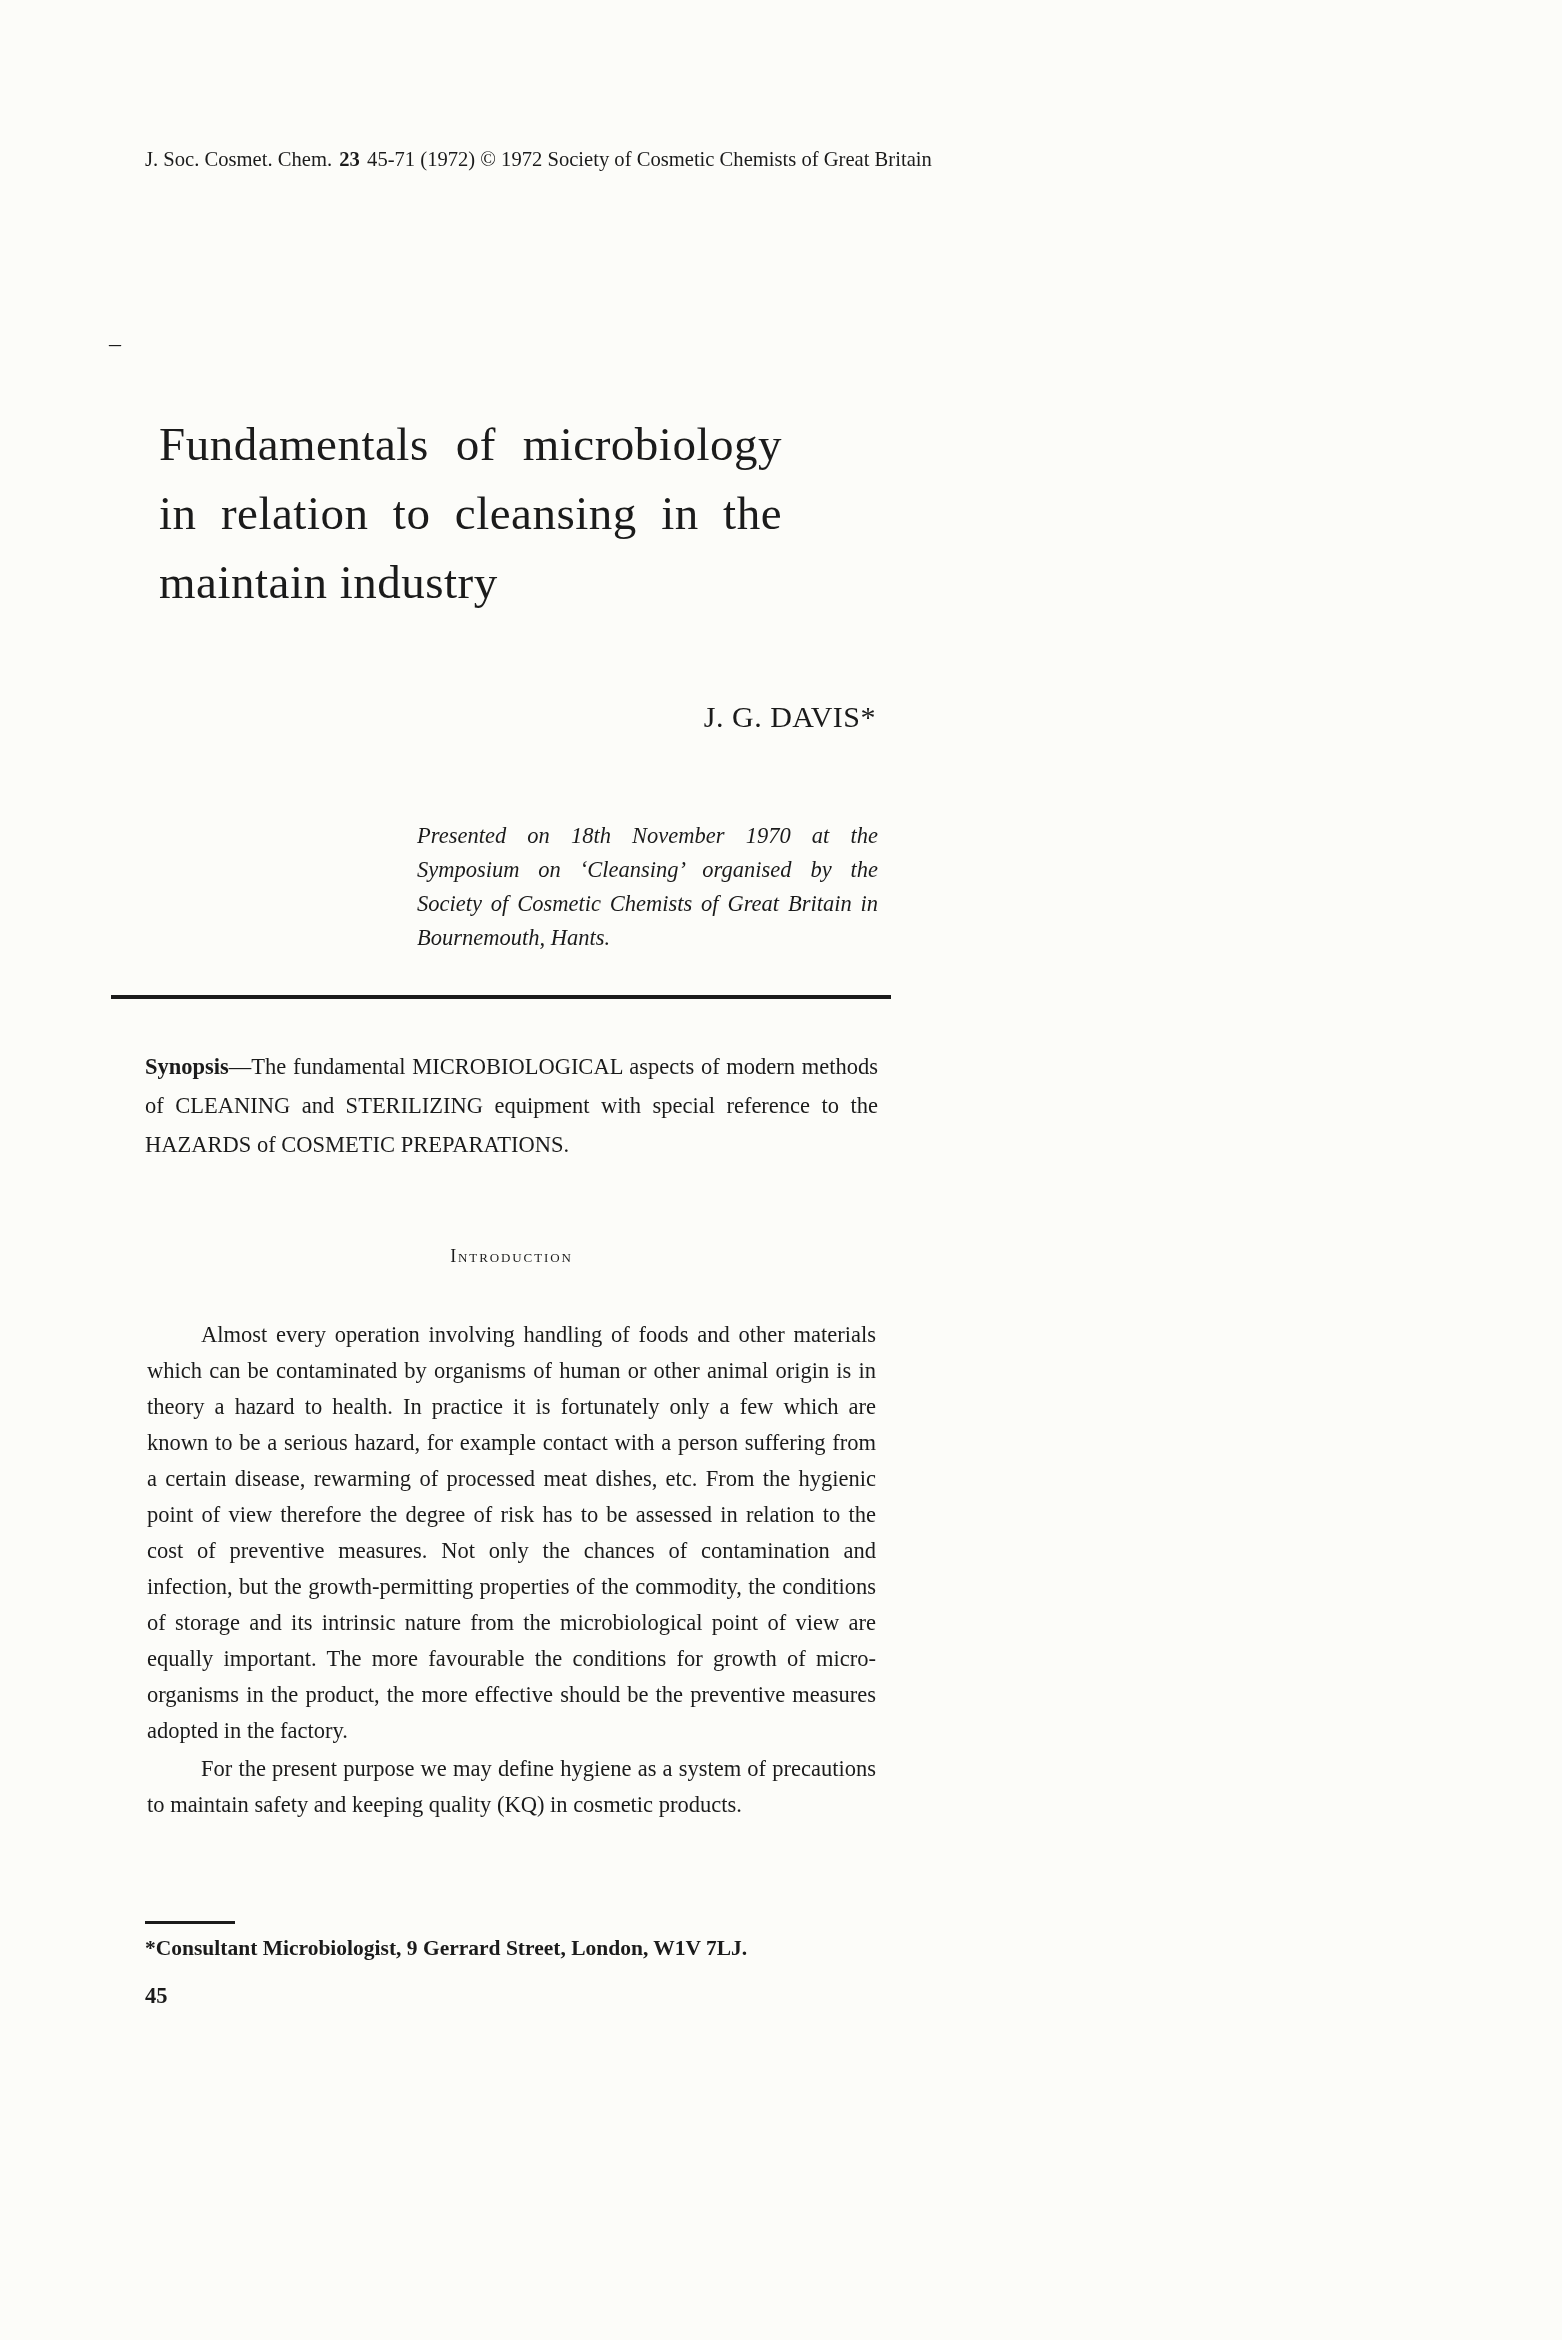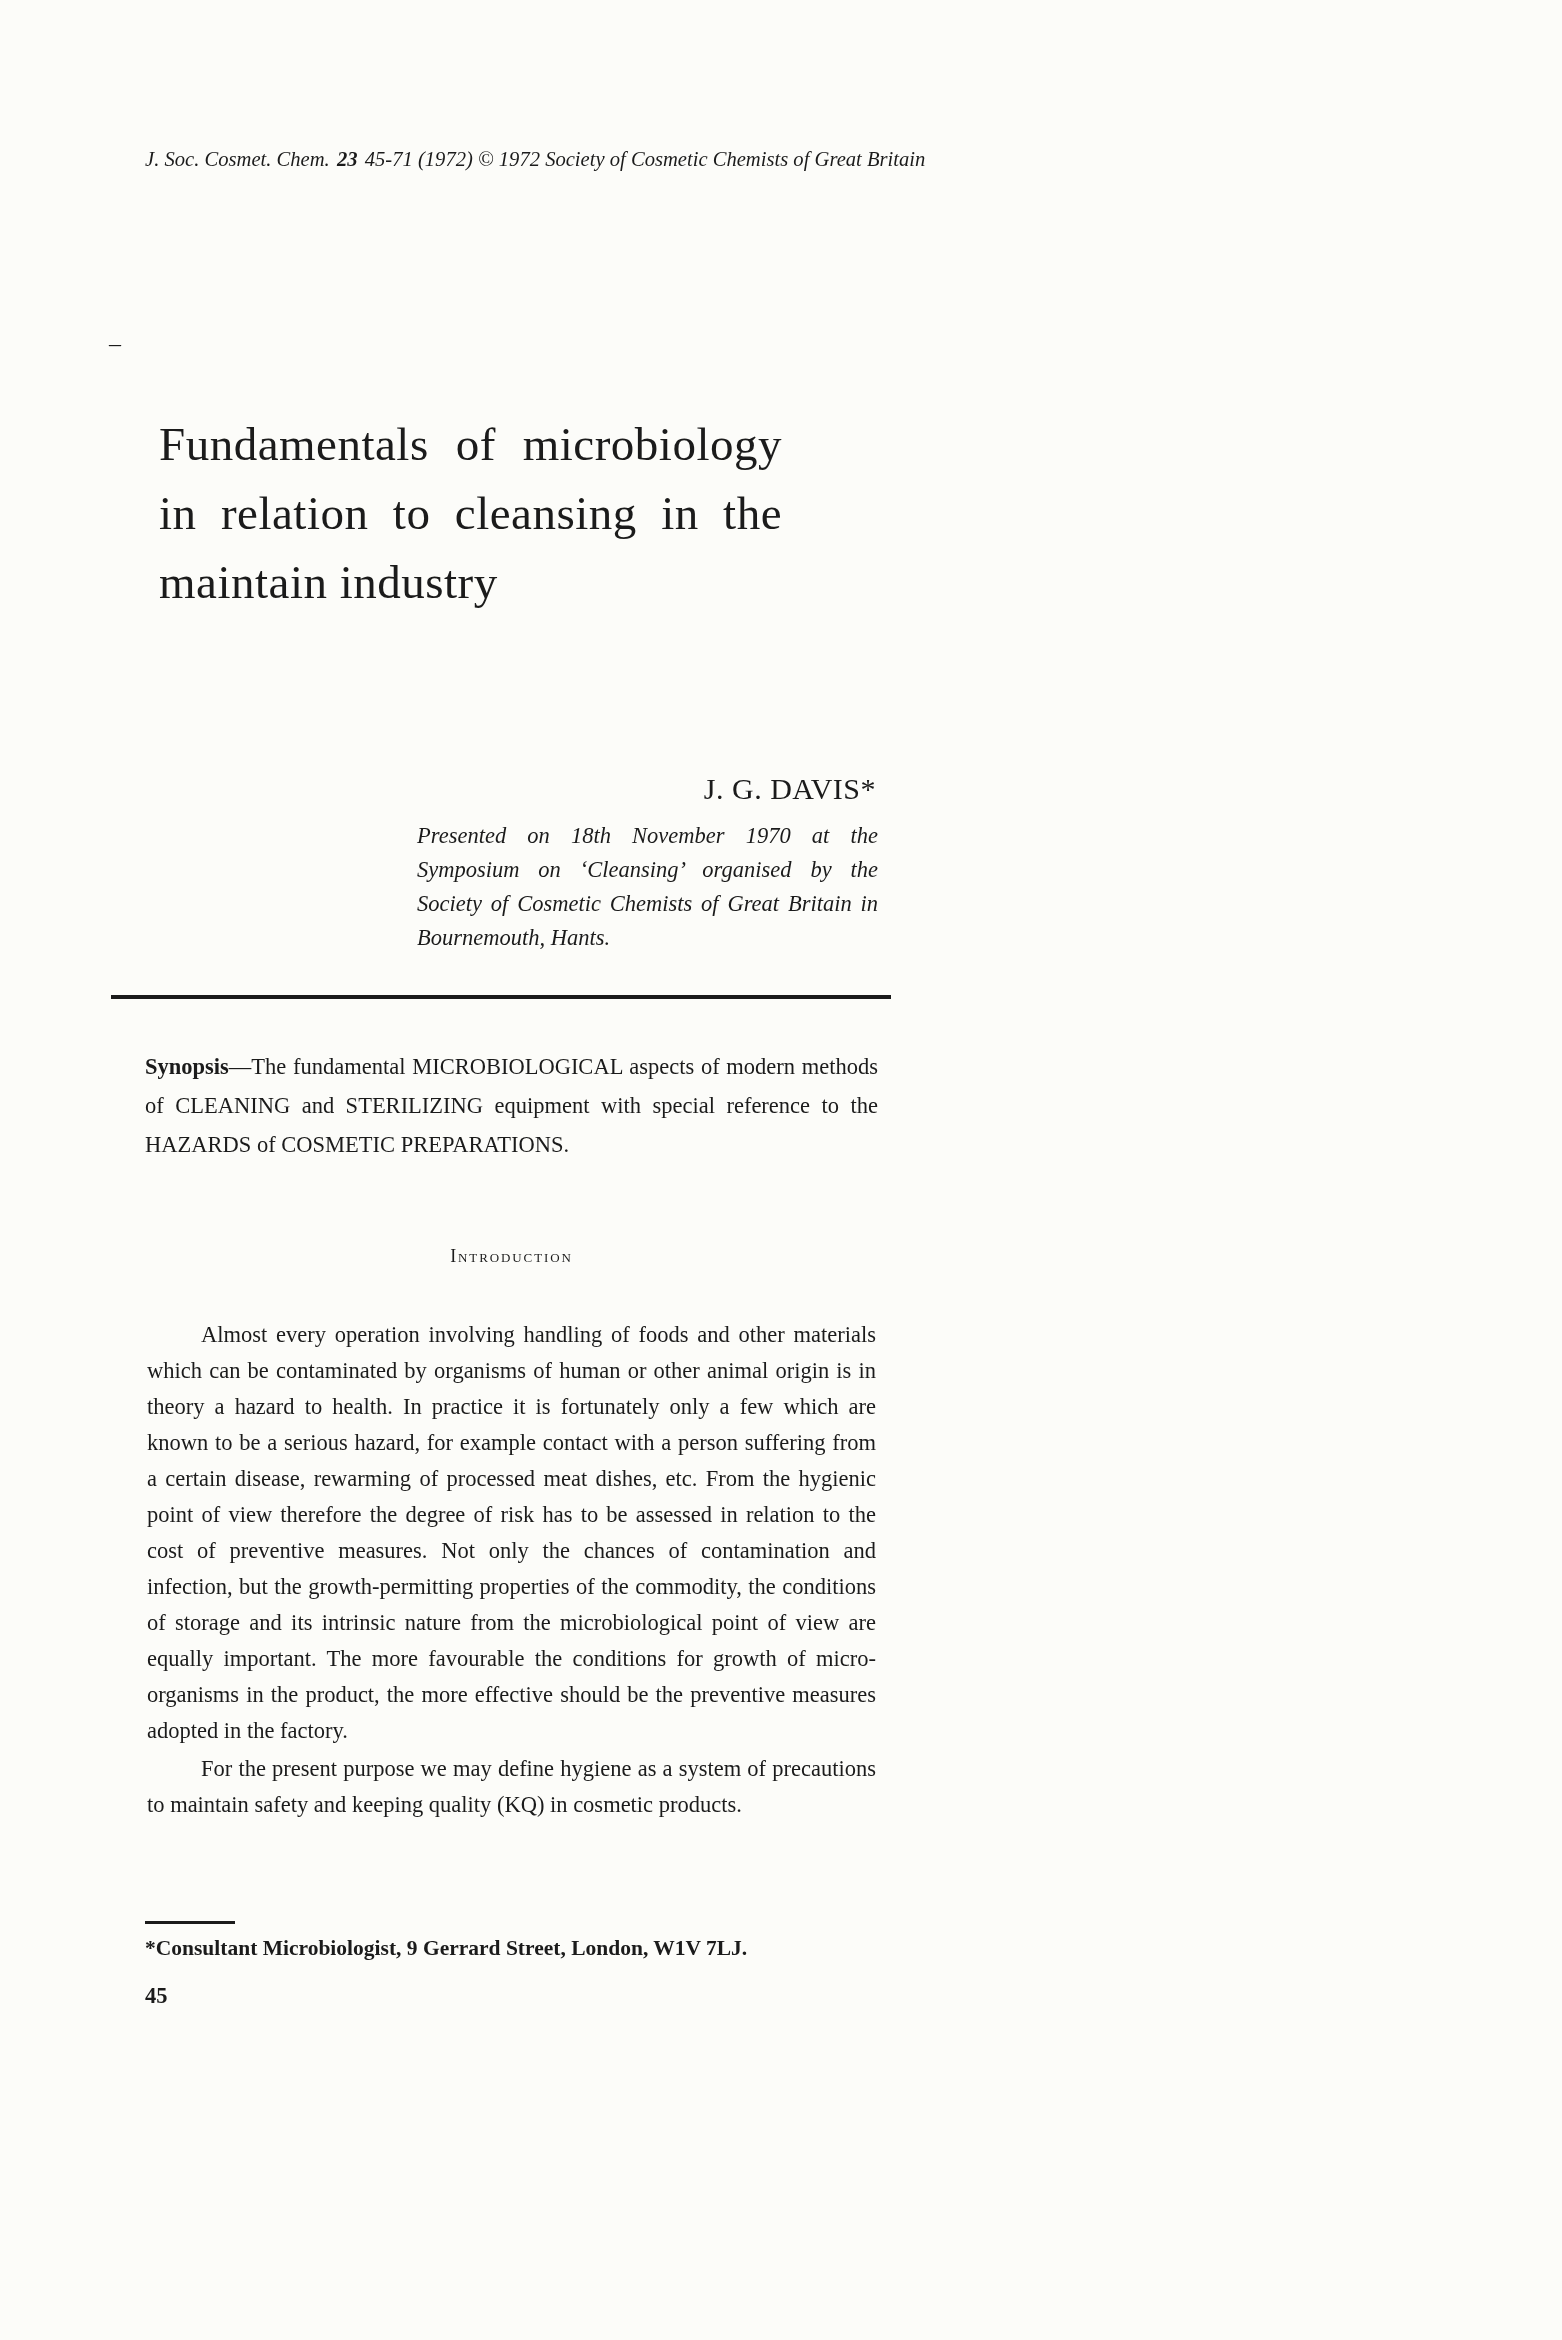--- a/index.html
+++ b/index.html
@@ -16,21 +16,20 @@
     color: #1b1b1b;
     font-family: "Liberation Serif", "DejaVu Serif", serif;
     overflow: hidden;
   }
   .header-line {
     position: absolute;
     left: 145px;
     top: 148px;
     width: 768px;
     font-size: 20.6px;
-    font-style: italic;
     white-space: nowrap;
   }
   .header-line .vol {
     font-weight: bold;
     margin: 0 0.35em;
   }
   .margin-mark {
     position: absolute;
     left: 109px;
     top: 330px;
@@ -45,21 +44,21 @@
     line-height: 69px;
     letter-spacing: 0.5px;
   }
   .title-line.just {
     text-align: justify;
     text-align-last: justify;
   }
   .author-line {
     position: absolute;
     left: 145px;
-    top: 772px;
+    top: 700px;
     width: 731px;
     text-align: right;
     font-size: 30px;
     letter-spacing: 0.5px;
   }
   .presented-block {
     position: absolute;
     left: 417px;
     top: 819px;
     width: 461px;

